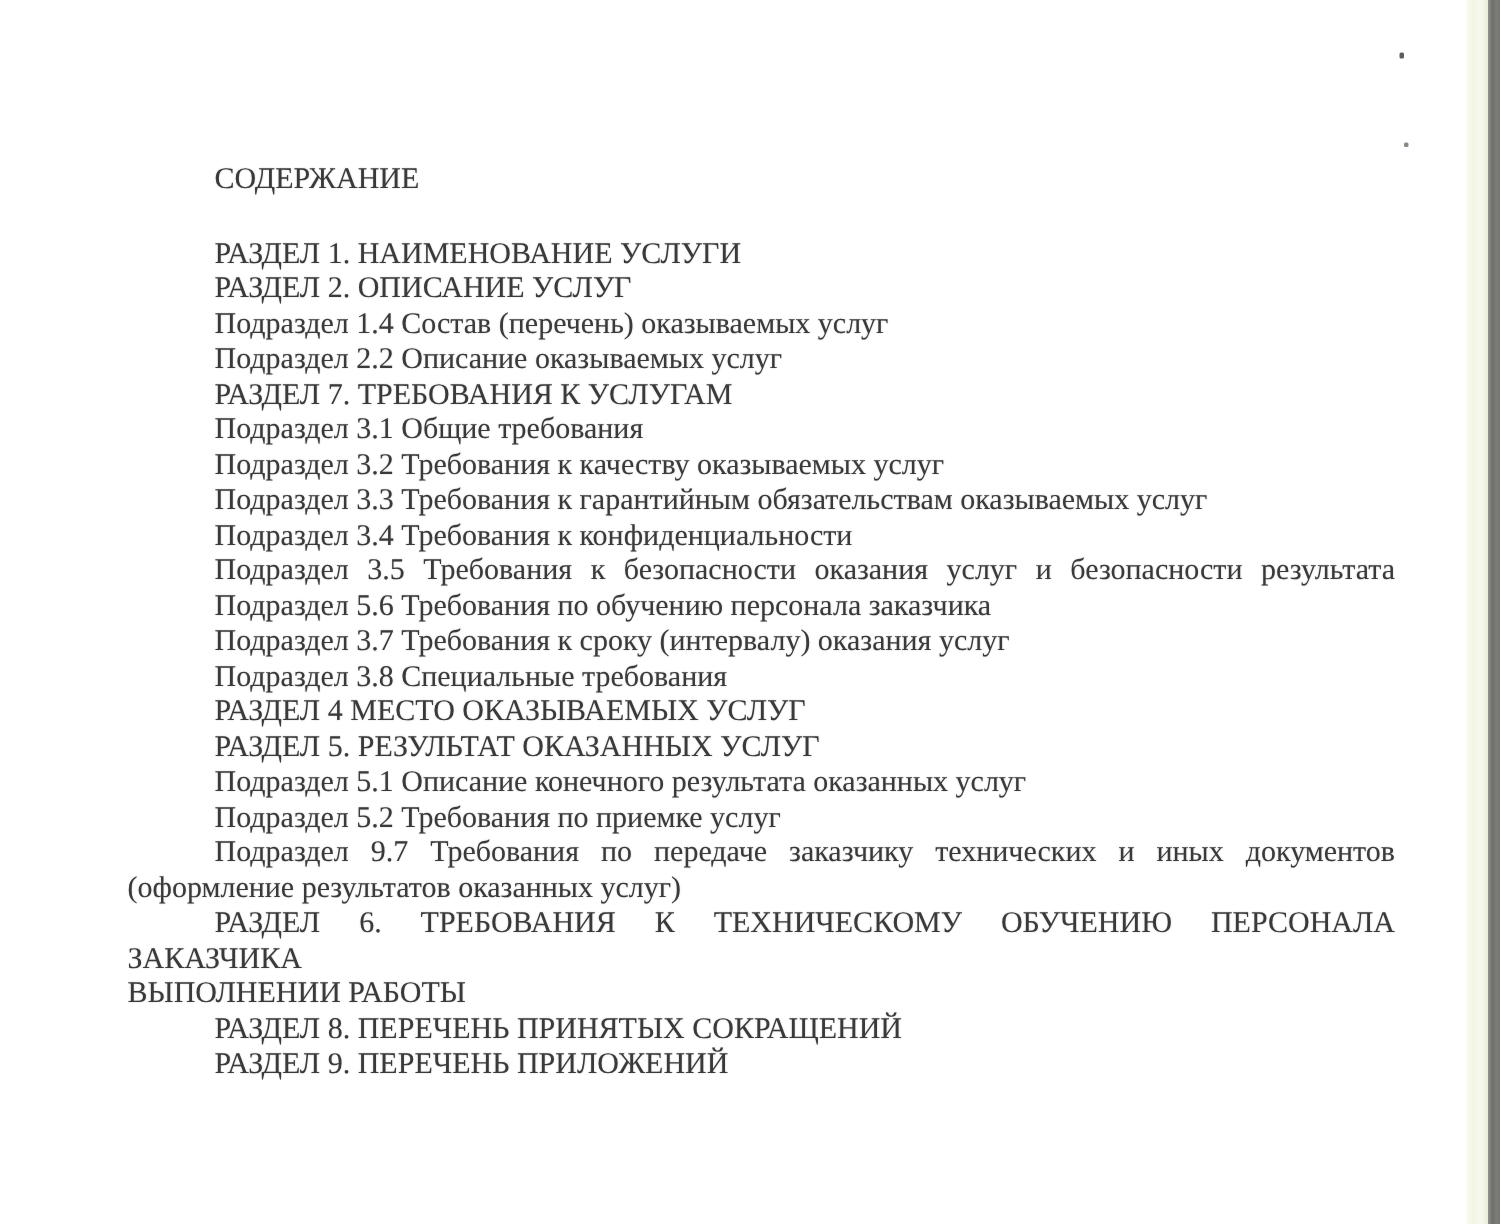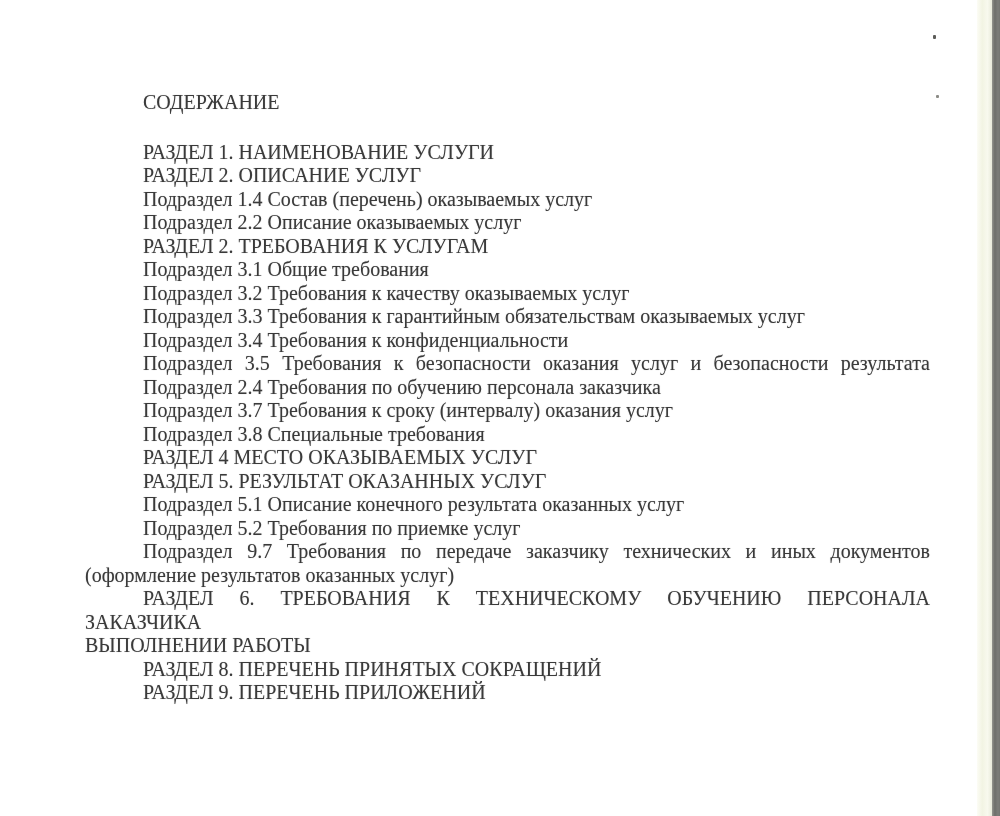--- a/index.html
+++ b/index.html
@@ -26,21 +26,21 @@
     position: absolute;
     left: 85px;
     top: 91px;
     width: 845px;
     color: var(--text);
     font-size: 20px;
     line-height: 23.5px;
     text-shadow: 0 0 1px rgba(58,58,58,0.35);
   }
   .title {
-    margin: 0 0 26px 0;
+    margin: 17px 0 26px 0;
     text-indent: 58px;
   }
   .toc-item { margin: 0; text-indent: 0; }
   .toc-item .ln { display: block; text-indent: 0; text-align: left; }
   .toc-item .ln.first { text-indent: 58px; }
   .toc-item .ln.just { text-align: justify; text-align-last: justify; }
   .speck {
     position: absolute;
     border-radius: 1px;
   }
@@ -76,39 +76,39 @@
         <p class="toc-item">
           <span class="ln first">РАЗДЕЛ 2. ОПИСАНИЕ УСЛУГ</span>
         </p>
         <p class="toc-item">
           <span class="ln first">Подраздел 1.4 Состав (перечень) оказываемых услуг</span>
         </p>
         <p class="toc-item">
           <span class="ln first">Подраздел 2.2 Описание оказываемых услуг</span>
         </p>
         <p class="toc-item">
-          <span class="ln first">РАЗДЕЛ 2. ТРЕБОВАНИЯ К УСЛУГАМ</span>
+          <span class="ln first">РАЗДЕЛ 7. ТРЕБОВАНИЯ К УСЛУГАМ</span>
         </p>
         <p class="toc-item">
           <span class="ln first">Подраздел 3.1 Общие требования</span>
         </p>
         <p class="toc-item">
           <span class="ln first">Подраздел 3.2 Требования к качеству оказываемых услуг</span>
         </p>
         <p class="toc-item">
           <span class="ln first">Подраздел 3.3 Требования к гарантийным обязательствам оказываемых услуг</span>
         </p>
         <p class="toc-item">
           <span class="ln first">Подраздел 3.4 Требования к конфиденциальности</span>
         </p>
         <p class="toc-item">
           <span class="ln first just">Подраздел 3.5 Требования к безопасности оказания услуг и безопасности результата</span>
         </p>
         <p class="toc-item">
-          <span class="ln first">Подраздел 2.4 Требования по обучению персонала заказчика</span>
+          <span class="ln first">Подраздел 5.6 Требования по обучению персонала заказчика</span>
         </p>
         <p class="toc-item">
           <span class="ln first">Подраздел 3.7 Требования к сроку (интервалу) оказания услуг</span>
         </p>
         <p class="toc-item">
           <span class="ln first">Подраздел 3.8 Специальные требования</span>
         </p>
         <p class="toc-item">
           <span class="ln first">РАЗДЕЛ 4 МЕСТО ОКАЗЫВАЕМЫХ УСЛУГ</span>
         </p>

